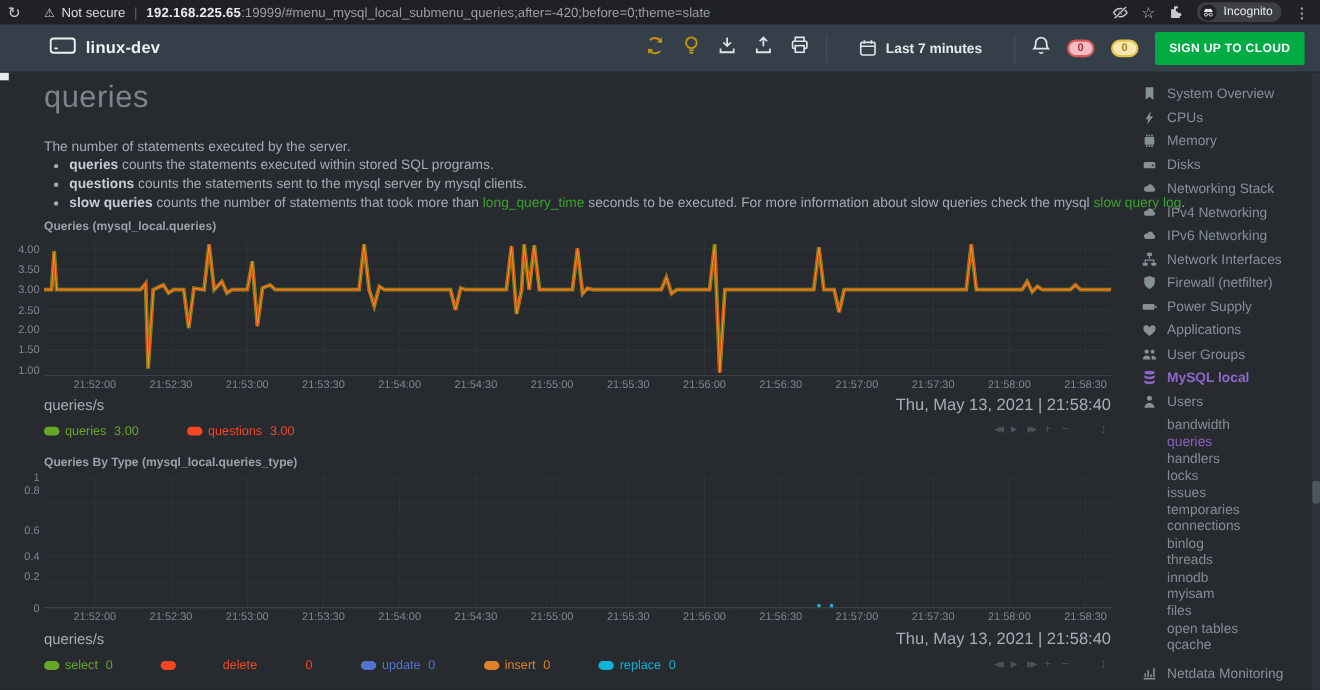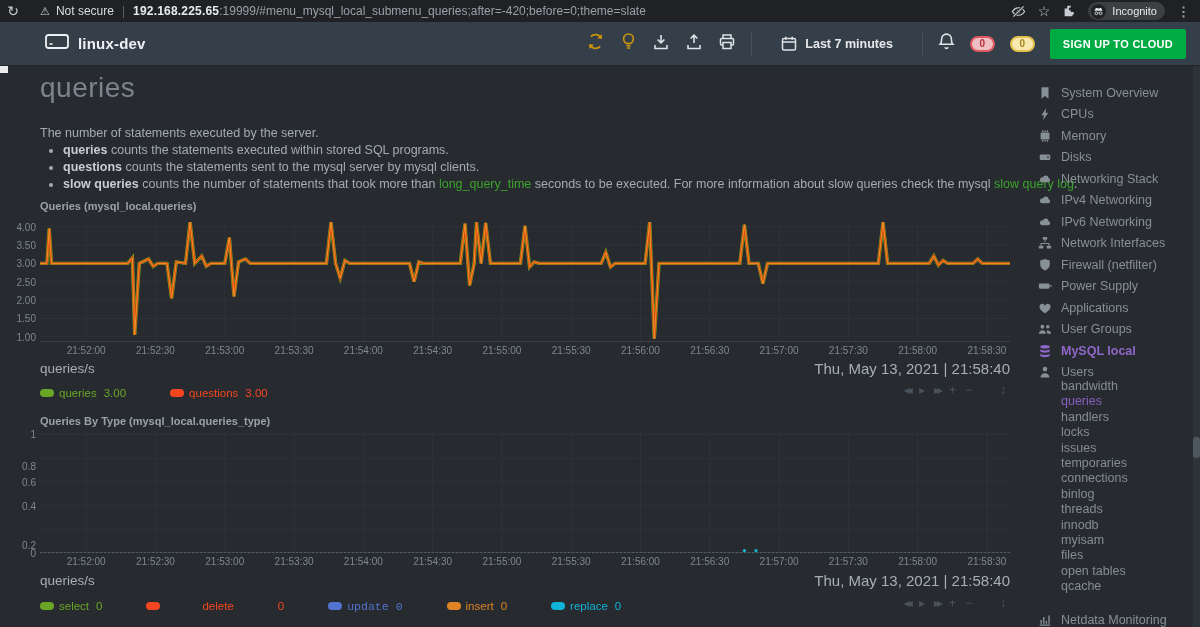--- a/index.html
+++ b/index.html
@@ -78,21 +78,21 @@
   .leg-pill { width:14px; height:8px; border-radius:4px; display:inline-block;}
   .toolbox { position:absolute; right:40px; top:0; color:#4a525b; font-size:12px;
     display:flex; gap:9px; align-items:center;}
   .toolbox span { cursor:pointer; line-height:14px;}
   .tb-back { letter-spacing:-3px; }
   .resize-handle { position:absolute; right:6px; top:0; color:#4a525b; font-size:12px; cursor:ns-resize;}
 
   
   #sidebar { position:absolute; top:66px; left:1030px; width:164px; height:561px;
     padding-top:12px; font-size:12.5px; overflow:hidden;}
-  .side-item { display:flex; align-items:flex-end; gap:9px; height:21.5px; color:#878f97;
+  .side-item { display:flex; align-items:flex-start; gap:9px; height:21.5px; color:#878f97;
     padding-left:8px; cursor:pointer;}
   .side-item svg { flex:0 0 auto; }
   .side-item.active { color:#8f66c9; font-weight:bold;}
   .sub-item { height:15.4px; line-height:15.4px; padding-left:31px; color:#848c94;
     cursor:pointer; position:relative;}
   .sub-item.active { color:#8a5fc0;}
   .sub-item.active::before { content:""; position:absolute; left:-3px; top:1px; width:2px;
     height:13px; background:#7e57b5;}
   #sidebar-footer { margin-top:11px;}
 
@@ -325,21 +325,21 @@
     <div class="datelab">Thu, May 13, 2021 | 21:58:40</div>
     <div class="legend-row">
       <span class="legend-items"><span class="leg-item" style="color: rgb(105, 166, 38);">
             <span class="leg-pill" style="background:#69a626"></span>
             <span>select</span>
             <span style="margin-left:2px;">0</span>
           </span><span class="leg-item" style="color: rgb(245, 70, 31); gap: 42px;">
             <span class="leg-pill" style="background:#f5461f"></span>
             <span>delete</span>
             <span style="margin-left:2px;">0</span>
-          </span><span class="leg-item" style="color: rgb(82, 115, 207); font-family: Liberation Mono, monospace;">
+          </span><span class="leg-item" style="color: rgb(82, 115, 207);">
             <span class="leg-pill" style="background:#5273cf"></span>
             <span>update</span>
             <span style="margin-left:2px;">0</span>
           </span><span class="leg-item" style="color: rgb(223, 131, 38); text-align: right;">
             <span class="leg-pill" style="background:#df8326"></span>
             <span>insert</span>
             <span style="margin-left:2px;">0</span>
           </span><span class="leg-item" style="color: rgb(15, 179, 216);">
             <span class="leg-pill" style="background:#0fb3d8"></span>
             <span>replace</span>
@@ -348,24 +348,24 @@
       <span class="toolbox">
         <span class="tb-back">◂◂</span>
         <span>▸</span>
         <span class="tb-back">▸▸</span>
         <span>+</span>
         <span>−</span>
       </span>
       <span class="resize-handle">↕</span>
     </div>
   <div class="ylab" style="top: 14.3725px;">1</div>
-      <div class="ylab" style="top: 46px;">0.8</div>
+      <div class="ylab" style="top: 26px;">0.8</div>
       <div class="ylab" style="top: 61.8235px;">0.6</div>
       <div class="ylab" style="top: 85.549px;">0.4</div>
-      <div class="ylab" style="top: 125px;">0.2</div>
+      <div class="ylab" style="top: 104px;">0.2</div>
       <div class="ylab" style="top: 133px;">0</div>
       <div class="xlab" style="left: 55.1905px;">21:52:00</div>
       <div class="xlab" style="left: 124.476px;">21:52:30</div>
       <div class="xlab" style="left: 193.762px;">21:53:00</div>
       <div class="xlab" style="left: 263.048px;">21:53:30</div>
       <div class="xlab" style="left: 332.333px;">21:54:00</div>
       <div class="xlab" style="left: 401.619px;">21:54:30</div>
       <div class="xlab" style="left: 470.905px;">21:55:00</div>
       <div class="xlab" style="left: 540.19px;">21:55:30</div>
       <div class="xlab" style="left: 609.476px;">21:56:00</div>

